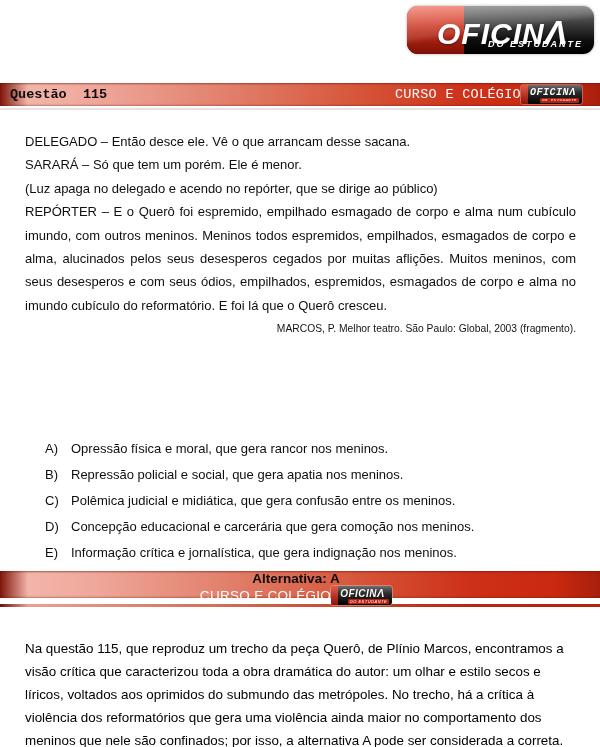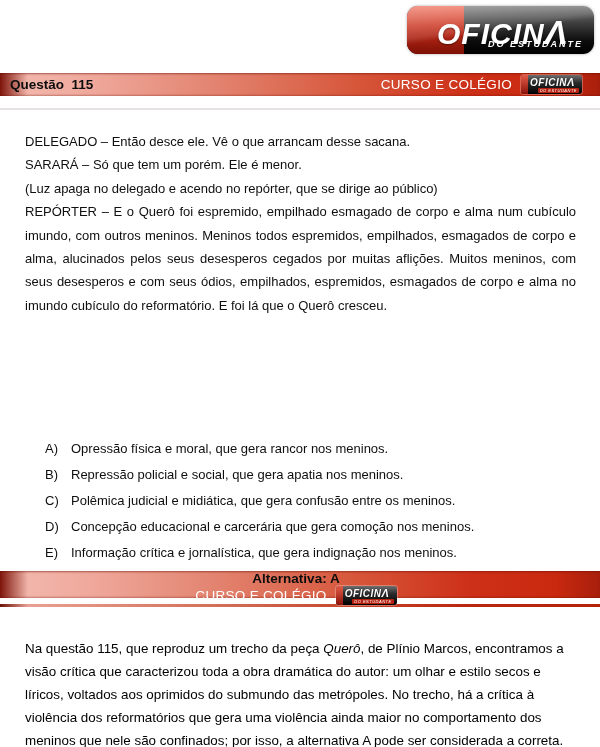--- a/index.html
+++ b/index.html
@@ -20,24 +20,24 @@
   .logo-word .logo-a { font-size:34px; }
   .logo-tagline { position:absolute; right:11px; top:33px; font-style:italic; font-weight:bold;
     font-size:9px; letter-spacing:2px; color:#fff; }
 
   
   .redbar { position:absolute; left:0; width:600px; height:23px;
     background:linear-gradient(90deg,#7e150b 0px,#f2b5aa 28px,#efa99c 90px,#e2826e 220px,#d65539 360px,#cd3018 470px,#c9290f 555px,#a81f0c 600px);
     box-shadow:inset 0 2px 2px -1px rgba(110,15,5,0.55), inset 0 -2px 2px -1px rgba(110,15,5,0.35);
     display:flex; align-items:center; justify-content:space-between; padding:0 18px 0 10px; }
   .bar-title { font-weight:bold; font-size:13.5px; color:#0d0d0d; white-space:pre; }
-  .bar-right { display:flex; align-items:center; gap:9px; }
+  .bar-right { display:flex; align-items:center; }
   .bar-right-label { color:#fff; font-size:13.5px; letter-spacing:0.3px; }
   .bar-underline { position:absolute; left:0; width:600px; height:2px; background:rgba(205,198,198,0.5); }
-  #qbar { top:73px; }
+  #qbar { top:83px;font-family:Liberation Mono, monospace; }
   #qbar-underline { top:108px; }
   #abar-strip { position:absolute; top:604px; left:0; width:600px; height:3px;
     background:linear-gradient(90deg,#6e1209 0px,#e9a094 28px,#e2907f 90px,#d26e58 220px,#c44328 360px,#ba2510 470px,#b52208 600px); }
   #abar { top:571px; height:27px;flex-direction:column; }
 
   
   .mini-logo { position:relative; width:61px; height:19px; border-radius:3px;
     background:linear-gradient(180deg,#6f6f6f 0%,#2c2c2c 40%,#000 100%);
     box-shadow:0 0 0 1px rgba(255,255,255,0.28); overflow:hidden; flex:none; }
   .mini-red { position:absolute; left:0; top:0; bottom:0; width:7px;
@@ -60,21 +60,21 @@
     font-size:12.7px; line-height:23.4px; text-align:justify; color:#0f0f0f; }
   .alternatives { position:absolute; left:45px; top:436px; width:522px;
     font-size:13px; line-height:26px; color:#0f0f0f; }
   .alt-item { display:flex; }
   .alt-letter { width:26px; flex:none; }
   .alt-text { flex:1; }
 
   
   .explanation { position:absolute; left:25px; top:637px; width:554px;
     font-size:13.4px; line-height:23px; color:#000; }
-  .explanation .italic { font-style:italic; }
+  .explanation .italic { }
 </style>
 </head>
 <body>
 
 <div class="page">
 
   <div class="top-logo">
     <div class="logo-red-panel"></div>
     <div class="logo-gloss"></div>
     <div class="logo-word">
@@ -96,20 +96,21 @@
       </span>
     </span>
   </div>
   <div class="bar-underline" id="qbar-underline"></div>
 
   <div class="passage">
     <div class="dialog-line">DELEGADO – Então desce ele. Vê o que arrancam desse sacana.</div>
     <div class="dialog-line">SARARÁ – Só que tem um porém. Ele é menor.</div>
     <div class="dialog-line">(Luz apaga no delegado e acendo no repórter, que se dirige ao público)</div>
     <div class="reporter-paragraph">REPÓRTER – E o Querô foi espremido, empilhado esmagado de corpo e alma num cubículo imundo, com outros meninos. Meninos todos espremidos, empilhados, esmagados de corpo e alma, alucinados pelos seus desesperos cegados por muitas aflições. Muitos meninos, com seus desesperos e com seus ódios, empilhados, espremidos, esmagados de corpo e alma no imundo cubículo do reformatório. E foi lá que o Querô cresceu.</div>
+    <div class="citation">MARCOS, P. Melhor teatro. São Paulo: Global, 2003 (fragmento).</div>
   </div>
 
 
   <div class="alternatives">
     <div class="alt-item">
       <span class="alt-letter">A)</span>
       <span class="alt-text">Opressão física e moral, que gera rancor nos meninos.</span>
     </div>
     <div class="alt-item">
       <span class="alt-letter">B)</span>

